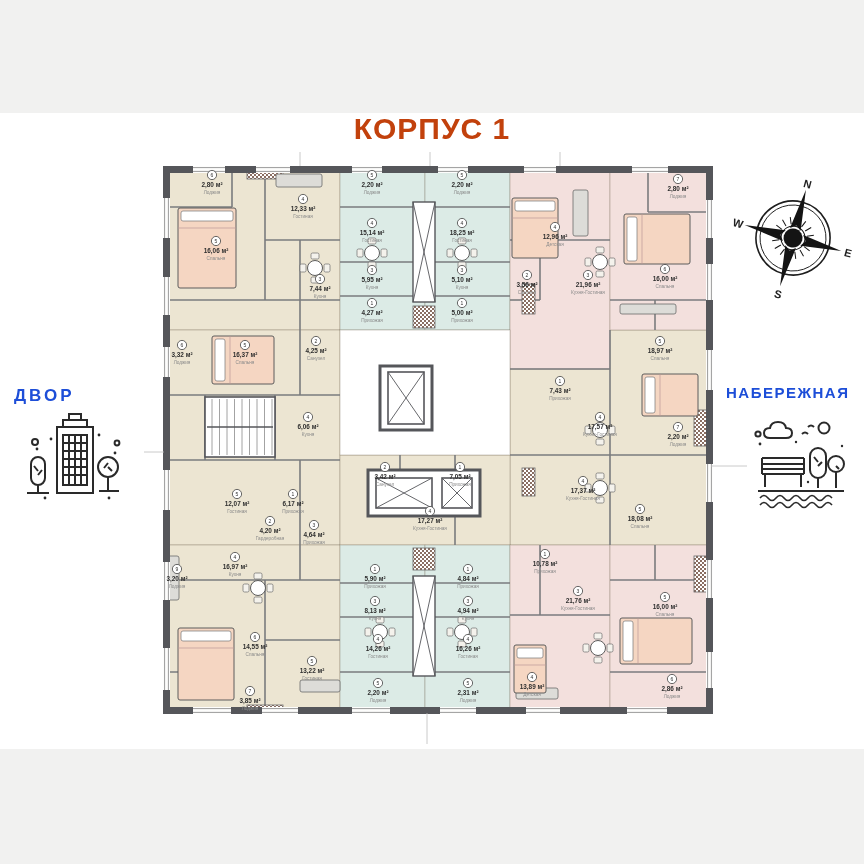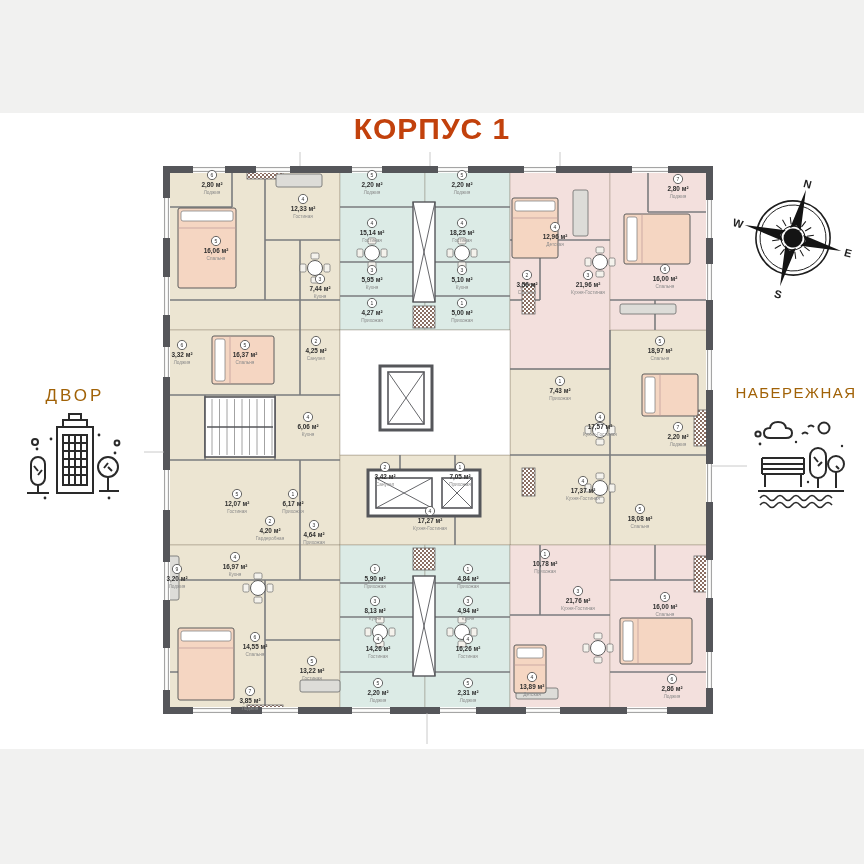--- a/index.html
+++ b/index.html
@@ -3,21 +3,21 @@
 <meta charset="utf-8">
 <style>
   html,body{margin:0;padding:0;}
   body{width:864px;height:864px;position:relative;overflow:hidden;background:#ffffff;
        font-family:"Liberation Sans","DejaVu Sans",sans-serif;}
   .band{position:absolute;left:0;width:864px;background:#f1f1f0;}
   .band.top{top:0;height:113px;}
   .band.bottom{top:749px;height:115px;}
   #title{position:absolute;top:112px;left:0;width:864px;text-align:center;margin:0;
          font-size:30px;font-weight:bold;letter-spacing:1px;color:#c2410c;}
-  .side-label{position:absolute;color:#a16207;font-weight:normal;text-align:center;}
+  .side-label{position:absolute;color:#1d4ed8;font-weight:bold;text-align:left;}
   #dvor{top:386px;left:14px;width:122px;font-size:17px;letter-spacing:3px;}
   #nab{top:384px;left:726px;width:140px;font-size:15px;letter-spacing:1.5px;}
   #scene{position:absolute;top:0;left:0;}
   text{font-family:"Liberation Sans","DejaVu Sans",sans-serif;}
 </style>
 </head>
 <body>
 
 <div class="band top"></div>
 <div class="band bottom"></div>

